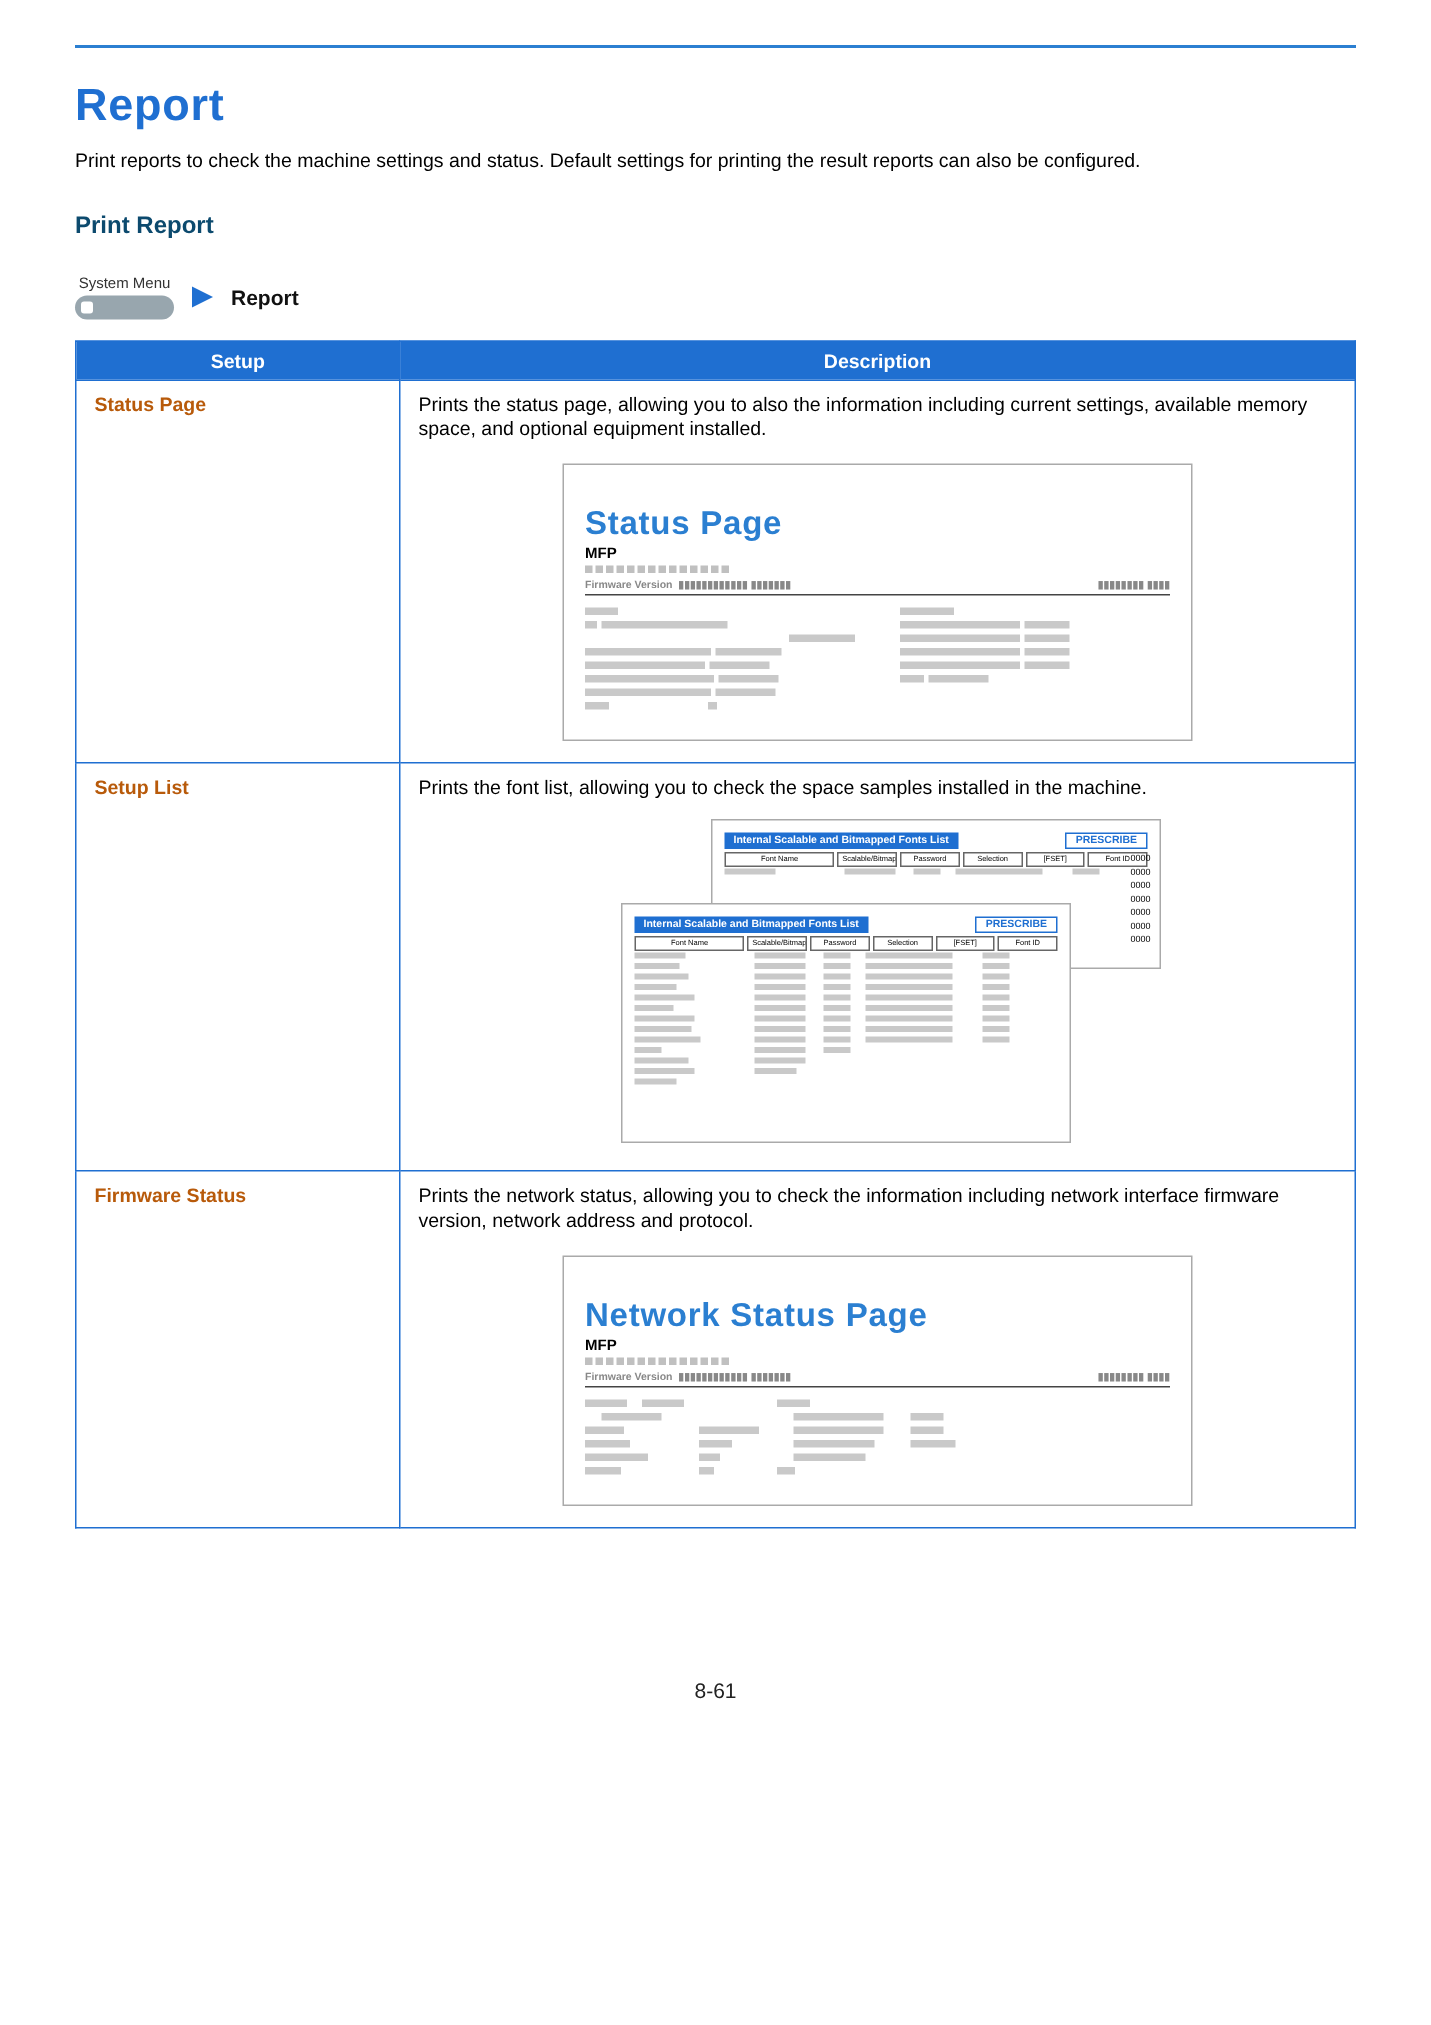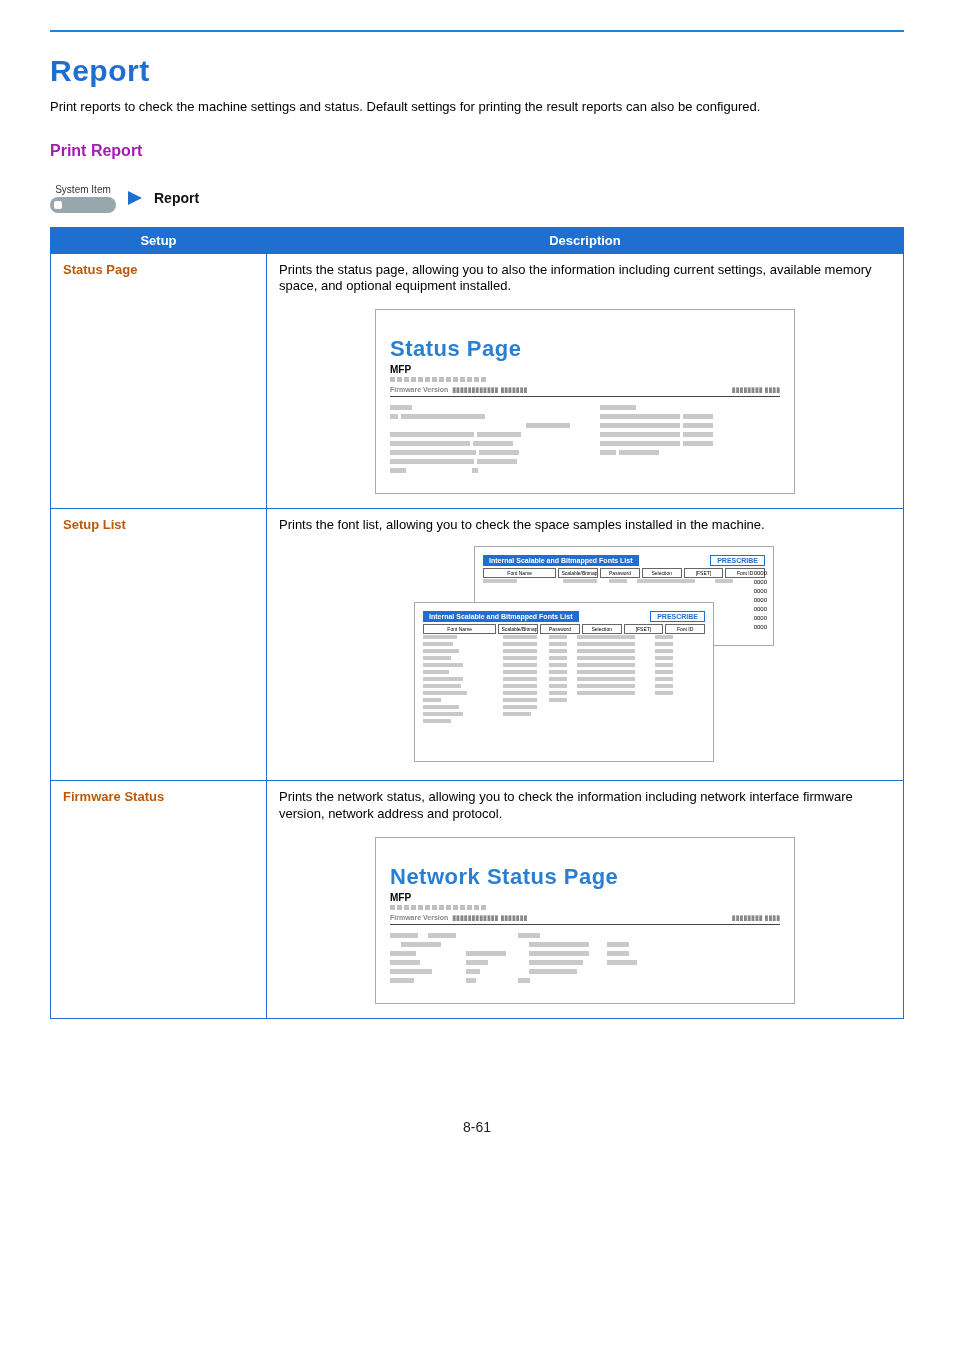--- a/index.html
+++ b/index.html
@@ -31,21 +31,21 @@
   }
   .intro {
     font-size: 13px;
     margin: 0 0 26px 0;
     line-height: 1.35;
   }
   .subhead {
     font-size: 16px;
     font-weight: bold;
     margin: 0 0 24px 0;
-    color: #a21caf;
+    color: #0c4a6e;
   }
   
   .navstrip {
     display: flex;
     align-items: center;
     gap: 10px;
     margin: 0 0 14px 0;
   }
   .sysbtn {
     width: 66px;
@@ -230,21 +230,21 @@
   <div class="breadcrumb-rule"></div>
 
   <h1 class="section-title">Report</h1>
 
   <p class="intro">Print reports to check the machine settings and status. Default settings for printing the result reports can also be configured.</p>
 
   <div class="subhead">Print Report</div>
 
   <div class="navstrip">
     <div class="sysbtn">
-      <div class="sysbtn-label">System Item</div>
+      <div class="sysbtn-label">System Menu</div>
       <div class="sysbtn-shape"></div>
     </div>
     <span class="arrow">
       <svg width="18" height="18" viewBox="0 0 18 18">
           <polygon points="2,2 16,9 2,16" fill="#1f6fd1"></polygon>
         </svg>
     </span>
     <span class="navlabel">Report</span>
   </div>
 

